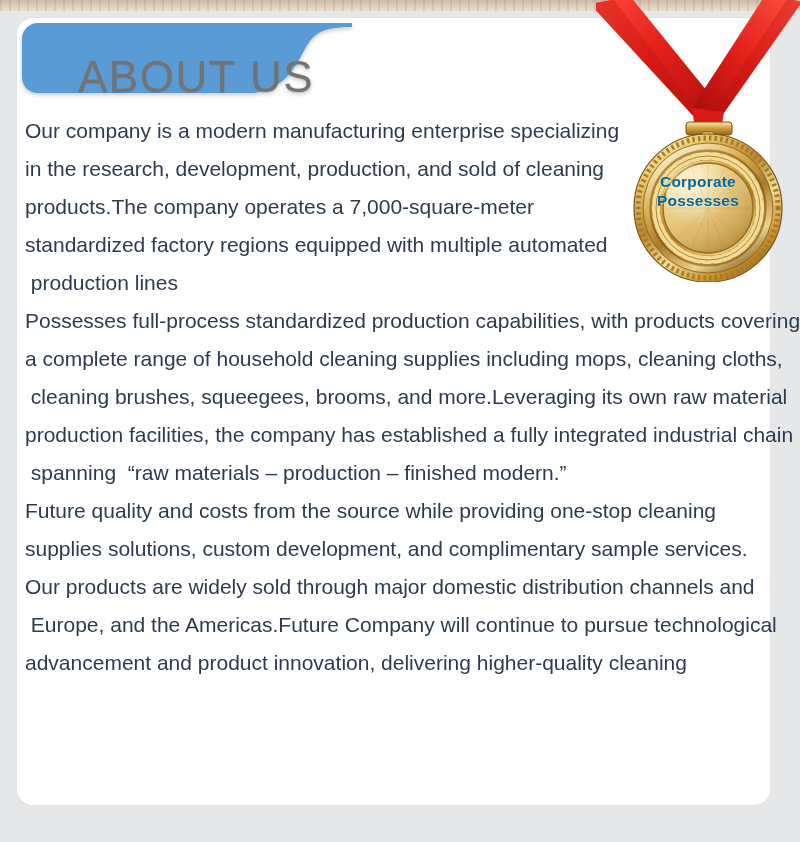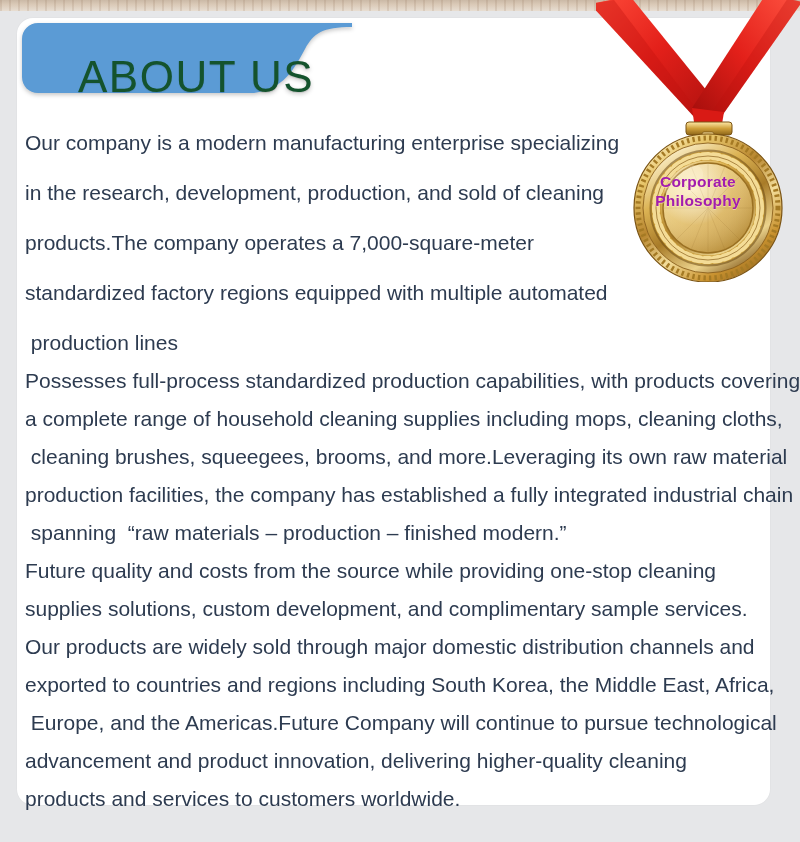--- a/index.html
+++ b/index.html
@@ -58,21 +58,21 @@
     filter: drop-shadow(0 2px 2px rgba(0,0,0,0.22));
   }
   #banner svg { display: block; width: 100%; height: 100%; }
   #banner-label {
     position: absolute;
     left: 56px;
     top: 32px;
     font-size: 44px;
     line-height: 44px;
     letter-spacing: 1.5px;
-    color: #14532d;
+    color: #737373;
     font-weight: 400;
     white-space: nowrap;
     text-shadow: 0 1px 1px rgba(0,0,0,0.12);
   }
 
   
   #medal-wrap {
     position: absolute;
     left: 596px;
     top: 0px;
@@ -82,41 +82,41 @@
   }
   #medal-wrap svg { display: block; }
   #medal-caption {
     position: absolute;
     left: 0; right: 0;
     top: 172px;
     text-align: center;
     font-size: 15.5px;
     line-height: 19px;
     font-weight: bold;
-    color: #a21caf;
+    color: #0369a1;
     letter-spacing: .2px;
     text-shadow: 0 1px 0 rgba(255,235,190,.55);
   }
   #medal-caption span { display: block; }
 
   
   #body-copy {
     position: absolute;
     left: 25px;
     top: 112px;
     width: 752px;
     color: #2d3b50;
     font-size: 21px;
     line-height: 38px;
     font-stretch: condensed;
   }
   #body-copy .para { margin: 0; }
   #body-copy .line { display: block; white-space: pre; }
   
-  #body-copy .para.narrow .line { max-width: 625px; margin-top: 12px; }
+  #body-copy .para.narrow .line { max-width: 625px; }
 </style>
 </head>
 <body>
 
 <div id="page">
 
   <div id="wood-strip"></div>
 
   <div id="card"></div>
 
@@ -213,21 +213,21 @@
         <line x1="80" y1="240" x2="144" y2="176"></line>
         <line x1="95" y1="166" x2="129" y2="250"></line>
         <line x1="129" y1="166" x2="95" y2="250"></line>
       </g>
 
       <ellipse cx="88" cy="182" rx="22" ry="13" fill="#fff6d8" opacity="0.3" transform="rotate(-38 88 182)"></ellipse>
     </svg>
 
     <div id="medal-caption">
       <span>Corporate</span>
-      <span>Philosophy</span>
+      <span>Possesses</span>
     </div>
   </div>
 
   <div id="body-copy">
 
     <p class="para narrow">
       <span class="line">Our company is a modern manufacturing enterprise specializing</span>
       <span class="line">in the research, development, production, and sold of cleaning</span>
       <span class="line">products.The company operates a 7,000-square-meter</span>
       <span class="line">standardized factory regions equipped with multiple automated</span>
@@ -239,21 +239,19 @@
       <span class="line">a complete range of household cleaning supplies including mops, cleaning cloths,</span>
       <span class="line"> cleaning brushes, squeegees, brooms, and more.Leveraging its own raw material</span>
       <span class="line">production facilities, the company has established a fully integrated industrial chain</span>
       <span class="line"> spanning  “raw materials – production – finished modern.”</span>
     </p>
 
     <p class="para">
       <span class="line">Future quality and costs from the source while providing one-stop cleaning</span>
       <span class="line">supplies solutions, custom development, and complimentary sample services.</span>
       <span class="line">Our products are widely sold through major domestic distribution channels and</span>
-      <span class="line">exported to countries and regions including South Korea, the Middle East, Africa,</span>
       <span class="line"> Europe, and the Americas.Future Company will continue to pursue technological</span>
       <span class="line">advancement and product innovation, delivering higher-quality cleaning</span>
-      <span class="line">products and services to customers worldwide.</span>
     </p>
 
   </div>
 
 </div>
 
 </body></html>

